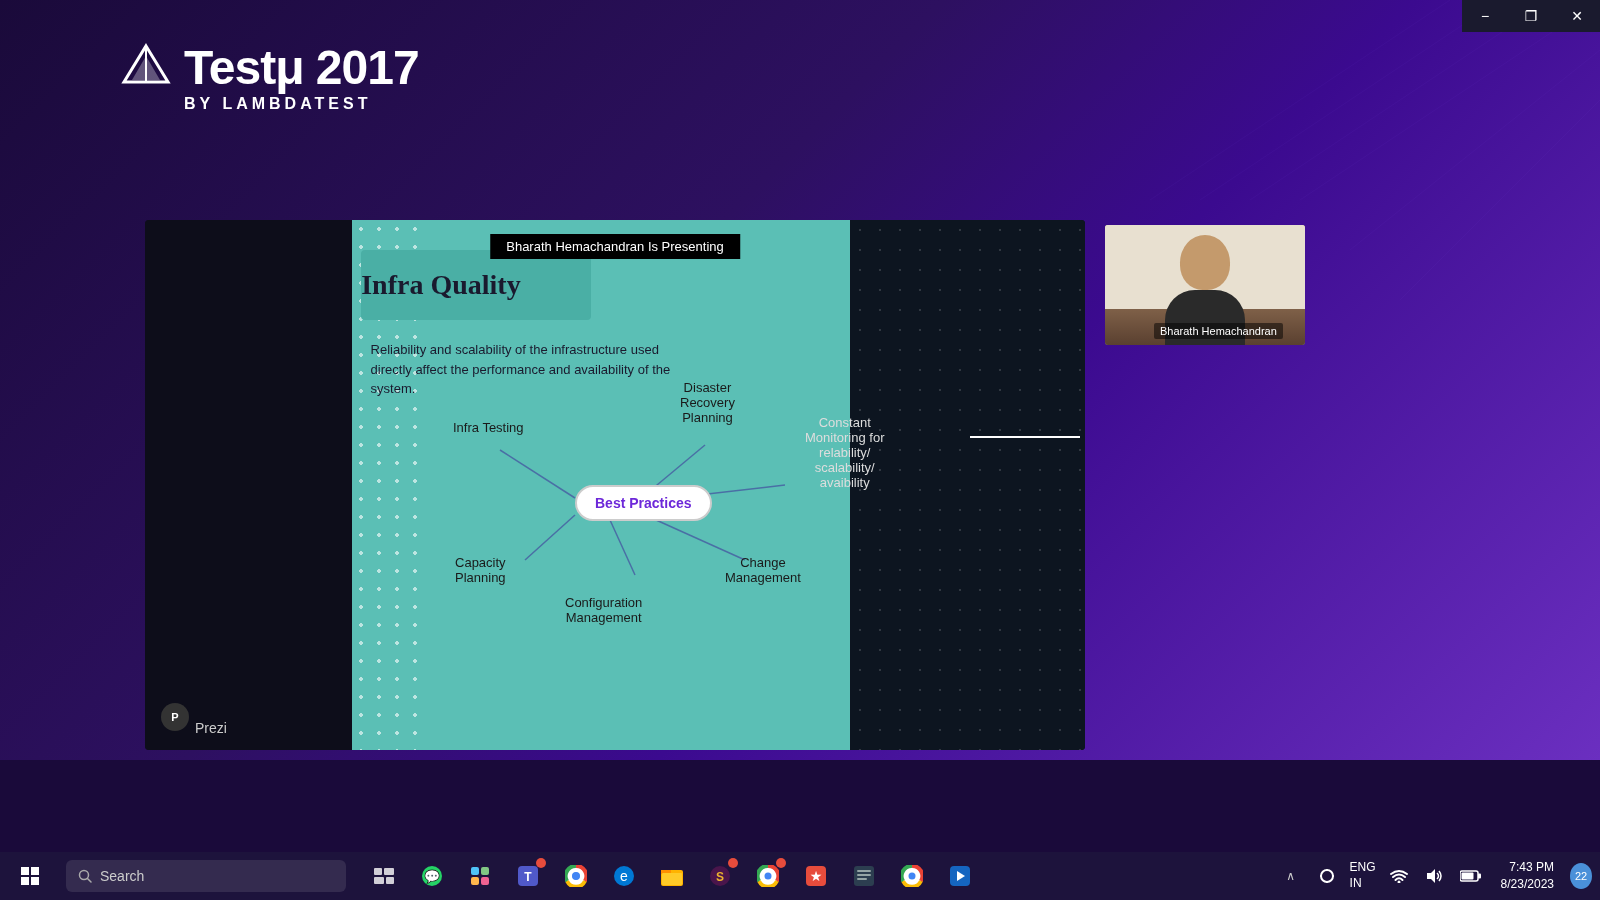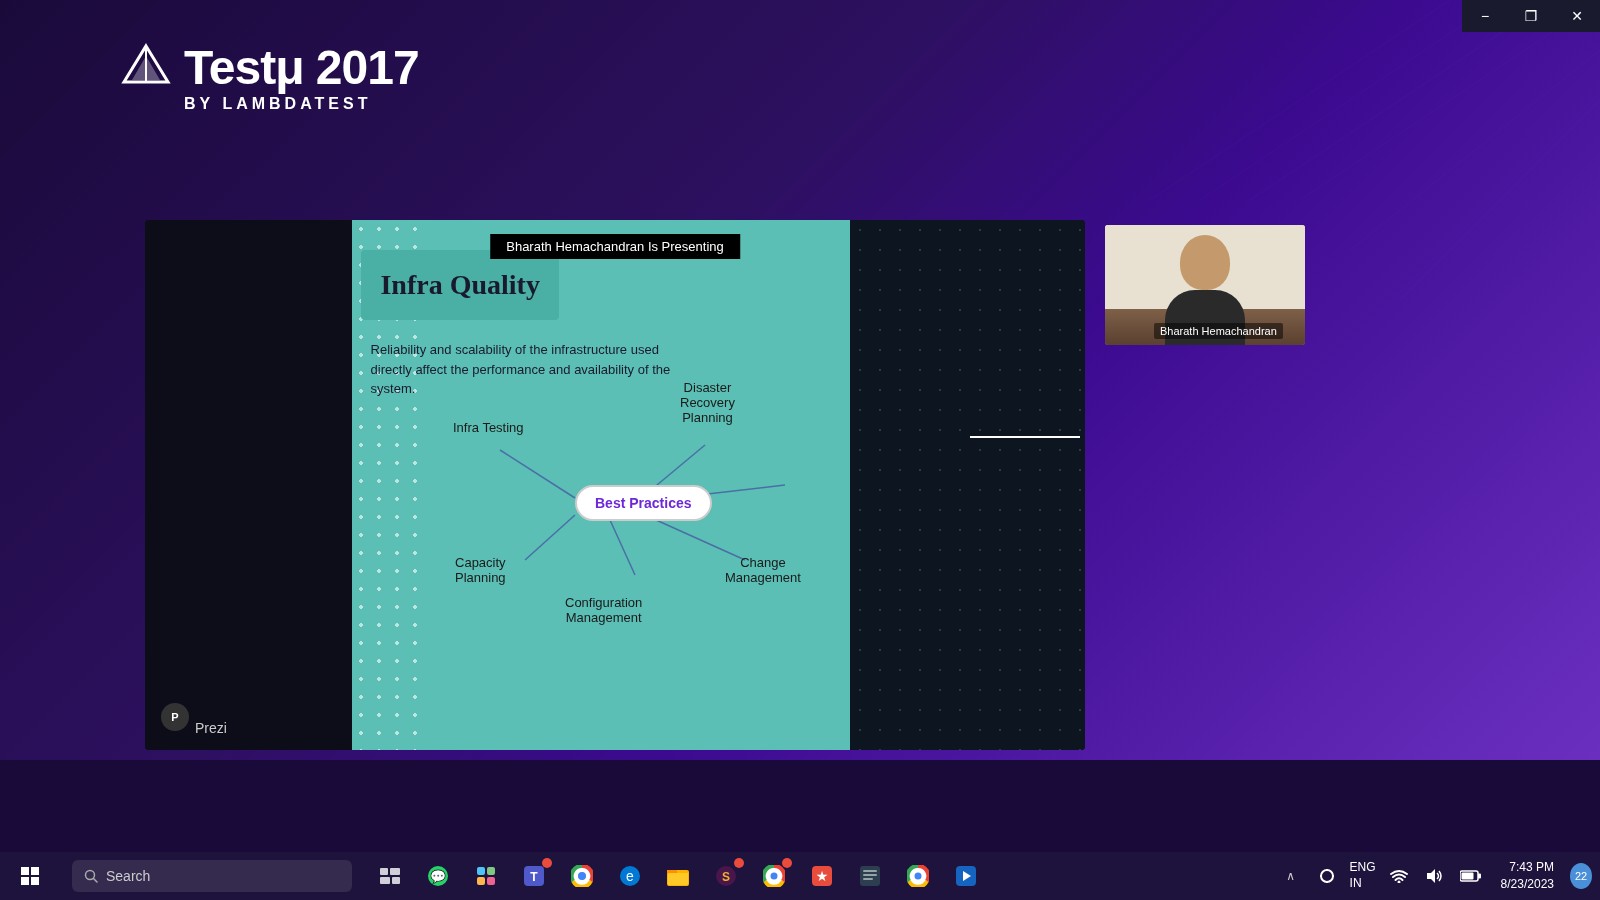--- a/index.html
+++ b/index.html
@@ -143,27 +143,27 @@
       background: #0d1520;
       background-image: radial-gradient(circle, rgba(255,255,255,0.15) 1.5px, transparent 1.5px);
       background-size: 20px 20px;
     }
 
     
     .slide-title-box {
       position: absolute;
       top: 30px;
       left: 23%;
-      width: 198px;
+      width: 230px;
       height: 70px;
       background: #4aafa5;
       border-radius: 4px;
       display: flex;
       align-items: center;
-      justify-content: center;
+      justify-content: flex-start;
       z-index: 5;
     }
     .slide-title-text {
       font-size: 28px;
       font-weight: 700;
       color: #1a1a2e;
       font-family: Georgia, serif;
     }
 
     
@@ -321,21 +321,21 @@
       background: rgba(30, 20, 60, 0.95);
       backdrop-filter: blur(20px);
       display: flex;
       align-items: center;
       z-index: 200;
     }
 
     .taskbar-left {
       display: flex;
       align-items: center;
-      gap: 20px;
+      gap: 14px;
       padding-left: 8px;
     }
 
     .start-btn {
       width: 48px;
       height: 48px;
       display: flex;
       align-items: center;
       justify-content: center;
       cursor: pointer;
@@ -506,20 +506,23 @@
     <div class="mindmap-center" style="top:265px; left:430px; transform:none; position:absolute;">Best Practices</div>
 
     <div class="mindmap-branch" style="top:200px; left:308px;text-align:right;">
       <span>Infra Testing</span>
     </div>
 
     <div class="mindmap-branch" style="top:160px; left:535px; text-align:center;">
       <span>Disaster<br>Recovery<br>Planning</span>
     </div>
 
+    <div class="mindmap-branch" style="top:195px; left:660px; text-align:center; color:#ddd;">
+      <span>Constant<br>Monitoring for<br>relability/<br>scalability/<br>avaibility</span>
+    </div>
 
     <div class="mindmap-branch" style="top:335px; left:310px;">
       <span>Capacity<br>Planning</span>
     </div>
 
     <div class="mindmap-branch" style="top:375px; left:420px; text-align:center;">
       <span>Configuration<br>Management</span>
     </div>
 
     <div class="mindmap-branch" style="top:335px; left:580px; text-align:center;">

